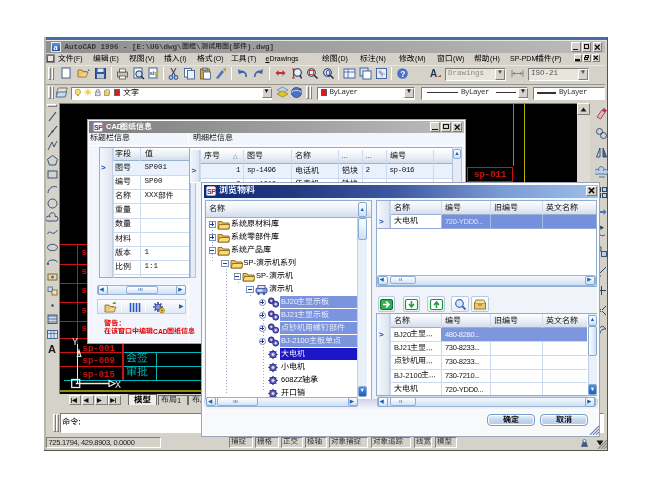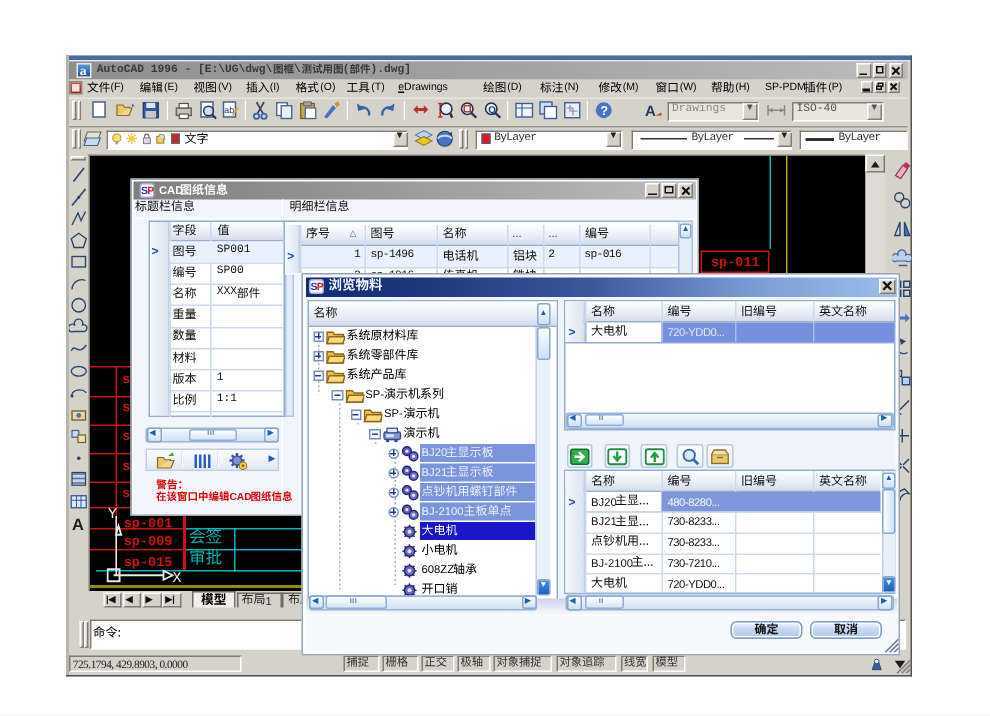--- a/index.html
+++ b/index.html
@@ -381,21 +381,21 @@
       </svg></div>
     <div style="position:absolute;left:445px;top:67.5px;width:61px;height:13px;background:#e8e5de;border-top:1px solid #807d75;border-left:1px solid #807d75;border-bottom:1px solid #fff;border-right:1px solid #fff;"></div>
     <div style="position:absolute;left:448px;top:68.8px;font-family:'Liberation Mono',sans-serif;font-size:7.5px;color:#8a8880;font-weight:normal;line-height:9.5px;letter-spacing:normal;white-space:nowrap">Drawings</div>
     <div style="position:absolute;left:495px;top:68.5px;width:10px;height:11px;background:#d5d2ca;border-top:1px solid #fff;border-left:1px solid #fff;border-bottom:1px solid #807d75;border-right:1px solid #807d75;"></div>
     <div style="position:absolute;left:496.7px;top:67.5px;font-family:'Liberation Sans',sans-serif;font-size:6.5px;color:#555;font-weight:normal;line-height:8.5px;letter-spacing:normal;white-space:nowrap">▼</div>
     <div style="position:absolute;left:511px;top:66.5px;width:13px;height:13px;line-height:0"><svg width="13" height="13" viewBox="0 0 13 13">
         <path d="M1 3 L1 10 M12 3 L12 10 M1 6.5 L12 6.5" stroke="#888" stroke-width="1"></path>
         <path d="M1 6.5 L4 5 L4 8z M12 6.5 L9 5 L9 8z" fill="#888"></path>
       </svg></div>
     <div style="position:absolute;left:528px;top:67.5px;width:61px;height:13px;background:#e8e5de;border-top:1px solid #807d75;border-left:1px solid #807d75;border-bottom:1px solid #fff;border-right:1px solid #fff;"></div>
-    <div style="position:absolute;left:531px;top:68.8px;font-family:'Liberation Mono',sans-serif;font-size:7.5px;color:#555;font-weight:normal;line-height:9.5px;letter-spacing:normal;white-space:nowrap">ISO-40</div>
+    <div style="position:absolute;left:531px;top:68.8px;font-family:'Liberation Mono',sans-serif;font-size:7.5px;color:#555;font-weight:normal;line-height:9.5px;letter-spacing:normal;white-space:nowrap">ISO-21</div>
     <div style="position:absolute;left:578px;top:68.5px;width:10px;height:11px;background:#d5d2ca;border-top:1px solid #fff;border-left:1px solid #fff;border-bottom:1px solid #807d75;border-right:1px solid #807d75;"></div>
     <div style="position:absolute;left:579.7px;top:67.5px;font-family:'Liberation Sans',sans-serif;font-size:6.5px;color:#555;font-weight:normal;line-height:8.5px;letter-spacing:normal;white-space:nowrap">▼</div>
     <div style="position:absolute;left:46px;top:83.5px;width:559px;height:18.5px;background:#d5d2ca;border-top:1px solid #9a978f;"></div>
     <div style="position:absolute;left:48px;top:86px;width:2.5px;height:13px;background:#d5d2ca;border-top:1px solid #fff;border-left:1px solid #fff;border-bottom:1px solid #807d75;border-right:1px solid #807d75;"></div>
     <div style="position:absolute;left:51.5px;top:86px;width:2.5px;height:13px;background:#d5d2ca;border-top:1px solid #fff;border-left:1px solid #fff;border-bottom:1px solid #807d75;border-right:1px solid #807d75;"></div>
     <div style="position:absolute;left:55px;top:86px;width:13px;height:13px;line-height:0"><svg width="13" height="13" viewBox="0 0 13 13">
         <rect x="1" y="2" width="9" height="6" fill="#e8e2d0" stroke="#6a665a" stroke-width="0.8" transform="skewX(-20) translate(3,0)"></rect>
         <rect x="1" y="6" width="9" height="5" fill="#c8d8f0" stroke="#44608c" stroke-width="0.8" transform="skewX(-20) translate(4,0)"></rect>
       </svg></div>
     <div style="position:absolute;left:71px;top:86.5px;width:201px;height:13px;background:#fff;border-top:1px solid #807d75;border-left:1px solid #807d75;border-bottom:1px solid #fff;border-right:1px solid #fff;"></div>
@@ -663,21 +663,21 @@
     <div style="position:absolute;left:59.5px;top:412.5px;width:544.5px;height:20.5px;background:#fff;border-top:1px solid #807d75;border-left:1px solid #807d75;border-bottom:1px solid #fff;border-right:1px solid #fff;"></div>
     <div style="position:absolute;left:62px;top:417.8px;line-height:0"><svg width="19.7" height="10.2" viewBox="0 0 19.7 10.2" style="overflow:visible">
         <g fill="#000" transform="translate(0,6.4) scale(0.0082,-0.008199999999999999)">
           <use href="#g37"></use>
           <use href="#g38" x="1000"></use>
           <use href="#g39" x="2000"></use>
         </g>
       </svg></div>
     <div style="position:absolute;left:46px;top:435px;width:559px;height:14.5px;background:#d5d2ca;"></div>
     <div style="position:absolute;left:46px;top:436.5px;width:115px;height:11.5px;background:#d5d2ca;border-top:1px solid #807d75;border-left:1px solid #807d75;border-bottom:1px solid #fff;border-right:1px solid #fff;"></div>
-    <div style="position:absolute;left:48.5px;top:438px;font-family:Liberation Serif, serif;font-size:7.5px;color:#222;font-weight:normal;line-height:9.5px;letter-spacing:-0.3px;white-space:nowrap">725.1794, 429.8903, 0.0000</div>
+    <div style="position:absolute;left:48.5px;top:438px;font-family:Liberation Sans, sans-serif;font-size:7.5px;color:#222;font-weight:normal;line-height:9.5px;letter-spacing:-0.3px;white-space:nowrap">725.1794, 429.8903, 0.0000</div>
     <div style="position:absolute;left:229px;top:436.5px;width:24px;height:11.5px;background:#d5d2ca;border-top:1px solid #807d75;border-left:1px solid #807d75;border-bottom:1px solid #fff;border-right:1px solid #fff;"></div>
     <div style="position:absolute;left:231px;top:438px;line-height:0"><svg width="16.0" height="9.5" viewBox="0 0 16.0 9.5" style="overflow:visible">
         <g fill="#333" transform="translate(0,5.85) scale(0.0075,-0.0075)">
           <use href="#g40"></use>
           <use href="#g41" x="1000"></use>
         </g>
       </svg></div>
     <div style="position:absolute;left:255px;top:436.5px;width:24px;height:11.5px;background:#d5d2ca;border-top:1px solid #807d75;border-left:1px solid #807d75;border-bottom:1px solid #fff;border-right:1px solid #fff;"></div>
     <div style="position:absolute;left:257px;top:438px;line-height:0"><svg width="16.0" height="9.5" viewBox="0 0 16.0 9.5" style="overflow:visible">
         <g fill="#333" transform="translate(0,5.85) scale(0.0075,-0.0075)">

